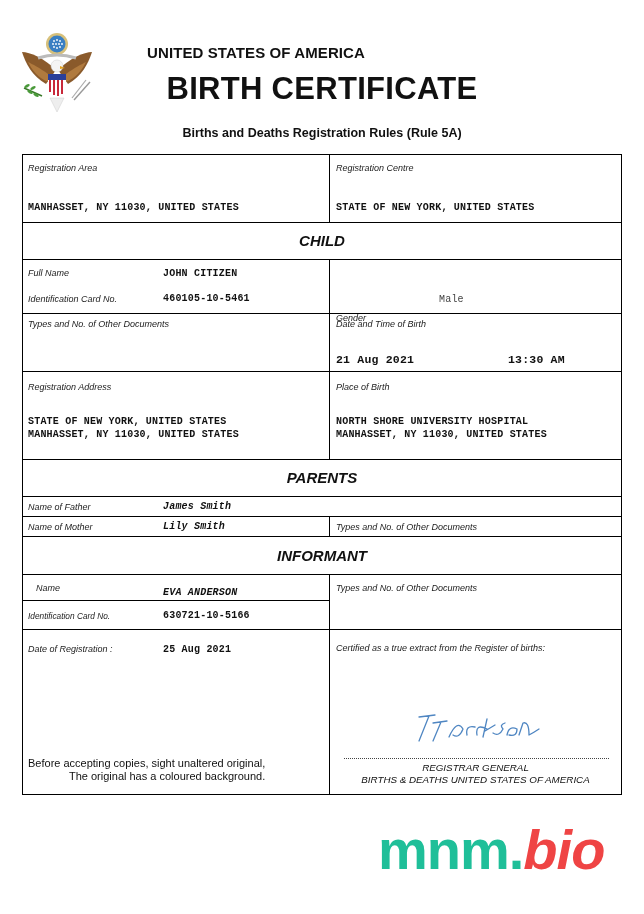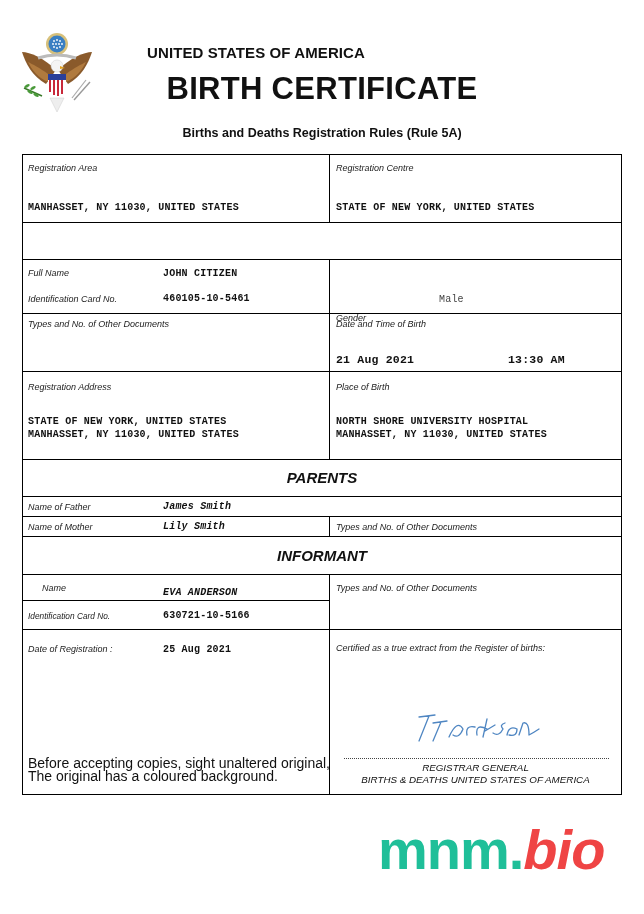--- a/index.html
+++ b/index.html
@@ -12,21 +12,21 @@
   .tbl { position: absolute; left: 22px; top: 154px; width: 600px; height: 641px; border: 1px solid #000; box-sizing: border-box; }
   .hl { position: absolute; height: 1px; background: #000; }
   .vl { position: absolute; width: 1px; background: #000; }
   .lbl { position: absolute; font-style: italic; font-size: 9px; color: #222; white-space: nowrap; }
   .lbl-s { font-size: 8.3px; }
   .val { position: absolute; font-family: "Liberation Mono", monospace; font-weight: bold; font-size: 10px; color: #111; white-space: nowrap; letter-spacing: 0.2px; }
   .val-i { font-style: italic; }
   .val-n { font-weight: normal; color: #444; }
   .val-l { font-size: 11.5px; }
   .sec { position: absolute; left: 0; width: 598px; text-align: center; font-weight: bold; font-style: italic; font-size: 15px; }
-  .note { position: absolute; font-size: 14px; color: #111; line-height: 13px; }
+  .note { position: absolute; font-size: 11px; color: #111; line-height: 13px; text-align: right; }
   .sig { position: absolute; }
   .dots { position: absolute; border-top: 1px dotted #444; }
   .reg { position: absolute; text-align: center; font-style: italic; font-size: 9.8px; line-height: 12px; color: #111; }
   .brand { position: absolute; left: 378px; top: 818px; font-weight: bold; font-size: 56px; letter-spacing: -1px; line-height: 64px; }
   .brand .a { color: #1fbf99; }
   .brand .b { color: #ef4444; font-style: italic; }
 </style>
 </head>
 <body>
 
@@ -101,20 +101,21 @@
   <div class="vl" style="left:306px;top:0;height:67px;"></div>
   <div class="vl" style="left:306px;top:104px;height:200px;"></div>
   <div class="vl" style="left:306px;top:361px;height:20px;"></div>
   <div class="vl" style="left:306px;top:419px;height:221px;"></div>
 
   <div class="lbl" style="left:5px;top:8px;">Registration Area</div>
   <div class="val" style="left:5px;top:47px;">MANHASSET, NY 11030, UNITED STATES</div>
   <div class="lbl" style="left:313px;top:8px;">Registration Centre</div>
   <div class="val" style="left:313px;top:47px;">STATE OF NEW YORK, UNITED STATES</div>
 
+  <div class="sec" style="top:77px;">CHILD</div>
   <div class="lbl" style="left:5px;top:113px;">Full Name</div>
   <div class="val" style="left:140px;top:113px;">JOHN CITIZEN</div>
   <div class="lbl" style="left:5px;top:139px;">Identification Card No.</div>
   <div class="val" style="left:140px;top:138px;">460105-10-5461</div>
   <div class="lbl" style="left:313px;top:139px;margin-top:19px;">Gender</div>
   <div class="val val-n" style="left:416px;top:139px;">Male</div>
   <div class="lbl" style="left:5px;top:164px;">Types and No. of Other Documents</div>
   <div class="lbl" style="left:313px;top:164px;">Date and Time of Birth</div>
   <div class="val val-l" style="left:313px;top:198px;">21 Aug 2021</div>
   <div class="val val-l" style="left:485px;top:198px;">13:30 AM</div>
@@ -126,21 +127,21 @@
   <div class="val" style="left:313px;top:274px;">MANHASSET, NY 11030, UNITED STATES</div>
 
   <div class="sec" style="top:314px;">PARENTS</div>
   <div class="lbl" style="left:5px;top:347px;">Name of Father</div>
   <div class="val val-i" style="left:140px;top:346px;">James Smith</div>
   <div class="lbl" style="left:5px;top:367px;">Name of Mother</div>
   <div class="val val-i" style="left:140px;top:366px;">Lily Smith</div>
   <div class="lbl" style="left:313px;top:367px;">Types and No. of Other Documents</div>
 
   <div class="sec" style="top:392px;">INFORMANT</div>
-  <div class="lbl" style="left:19px;top:428px;">Name</div>
+  <div class="lbl" style="left:13px;top:428px;">Name</div>
   <div class="val val-i" style="left:140px;top:432px;">EVA ANDERSON</div>
   <div class="lbl lbl-s" style="left:5px;top:456px;">Identification Card No.</div>
   <div class="val" style="left:140px;top:455px;">630721-10-5166</div>
   <div class="lbl" style="left:313px;top:428px;">Types and No.  of Other Documents</div>
 
   <div class="lbl" style="left:5px;top:489px;">Date of Registration :</div>
   <div class="val" style="left:140px;top:489px;">25 Aug 2021</div>
   <div class="note" style="left:5px;top:602px;">
     <div>Before accepting copies, sight unaltered original,</div>
     <div>The original has a coloured background.</div>

